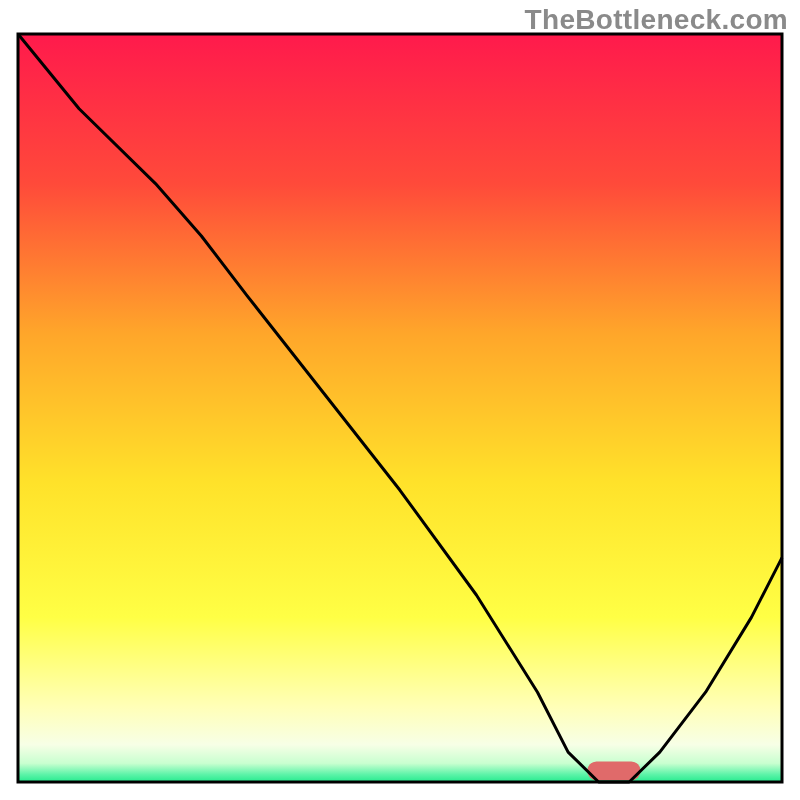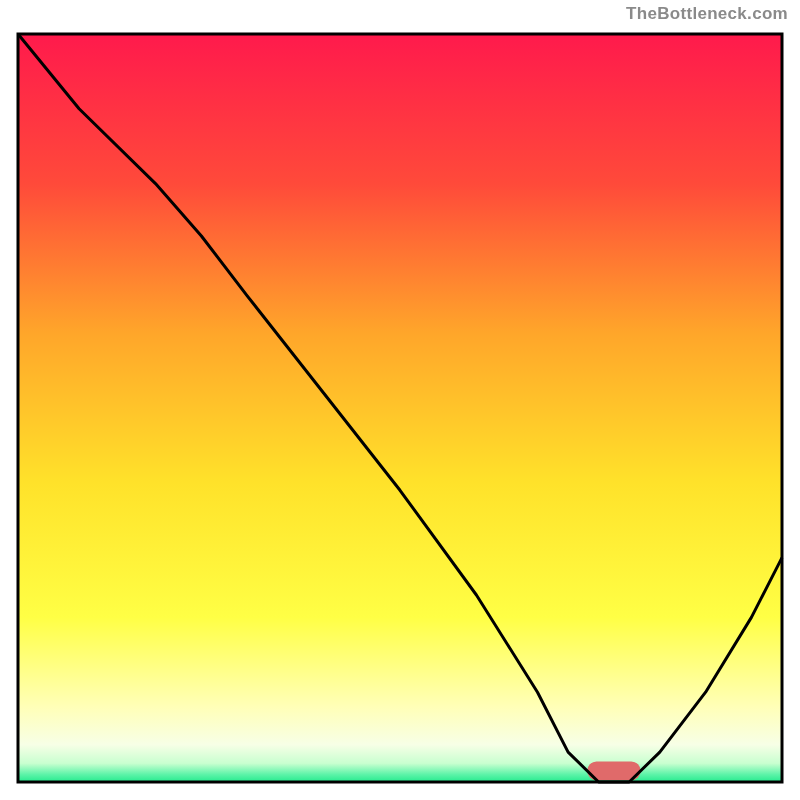--- a/index.html
+++ b/index.html
@@ -12,21 +12,21 @@
   }
   .chart-wrap {
     position: relative;
     width: 800px;
     height: 800px;
   }
   .watermark {
     position: absolute;
     top: 4px;
     right: 12px;
-    font-size: 17px;
+    font-size: 28px;
     font-weight: 600;
     color: #8a8a8a;
     letter-spacing: 0.3px;
   }
   svg {
     display: block;
   }
 </style>
 </head>
 <body>

